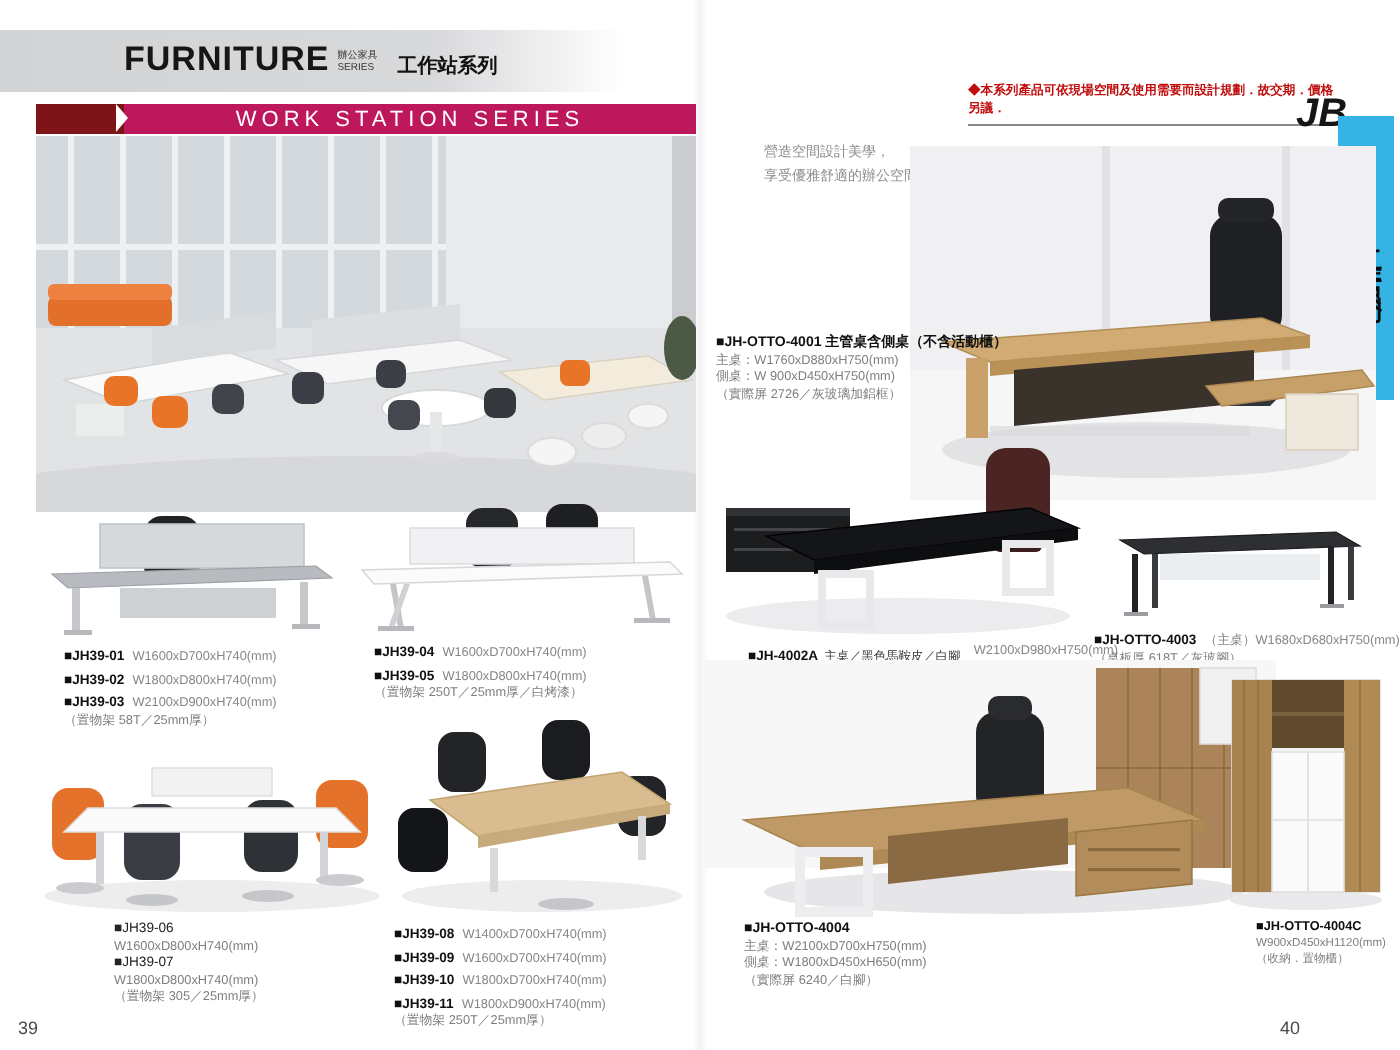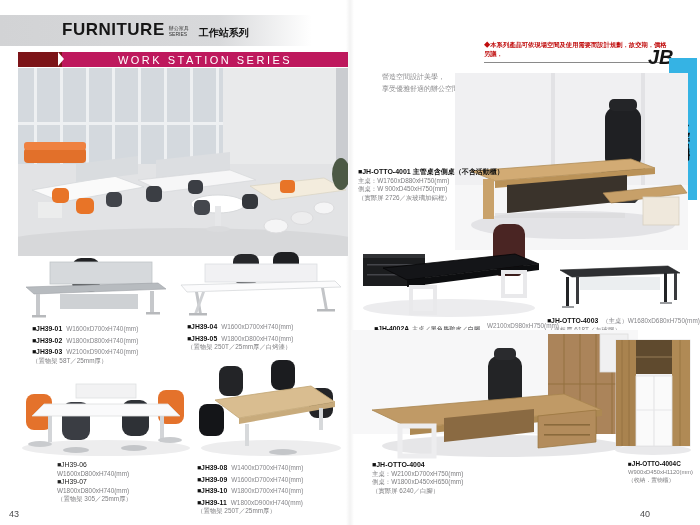--- a/index.html
+++ b/index.html
@@ -371,16 +371,16 @@
       <line x1="44" y1="40" x2="44" y2="110" stroke="#e1e1e3" stroke-width="1"></line>
       <line x1="26" y1="74" x2="62" y2="74" stroke="#e6e6e8" stroke-width="1"></line>
     </svg>
   </div>
   <div class="abs cap" id="cap-otto4004c">
     <div class="t">■JH-OTTO-4004C</div>
     <div class="g">W900xD450xH1120(mm)</div>
     <div class="g">（收納．置物櫃）</div>
   </div>
 
-  <div class="abs pagenum" id="pn-left">43</div>
+  <div class="abs pagenum" id="pn-left">39</div>
   <div class="abs pagenum" id="pn-right">40</div>
 
 </div>
 
 </body></html>

